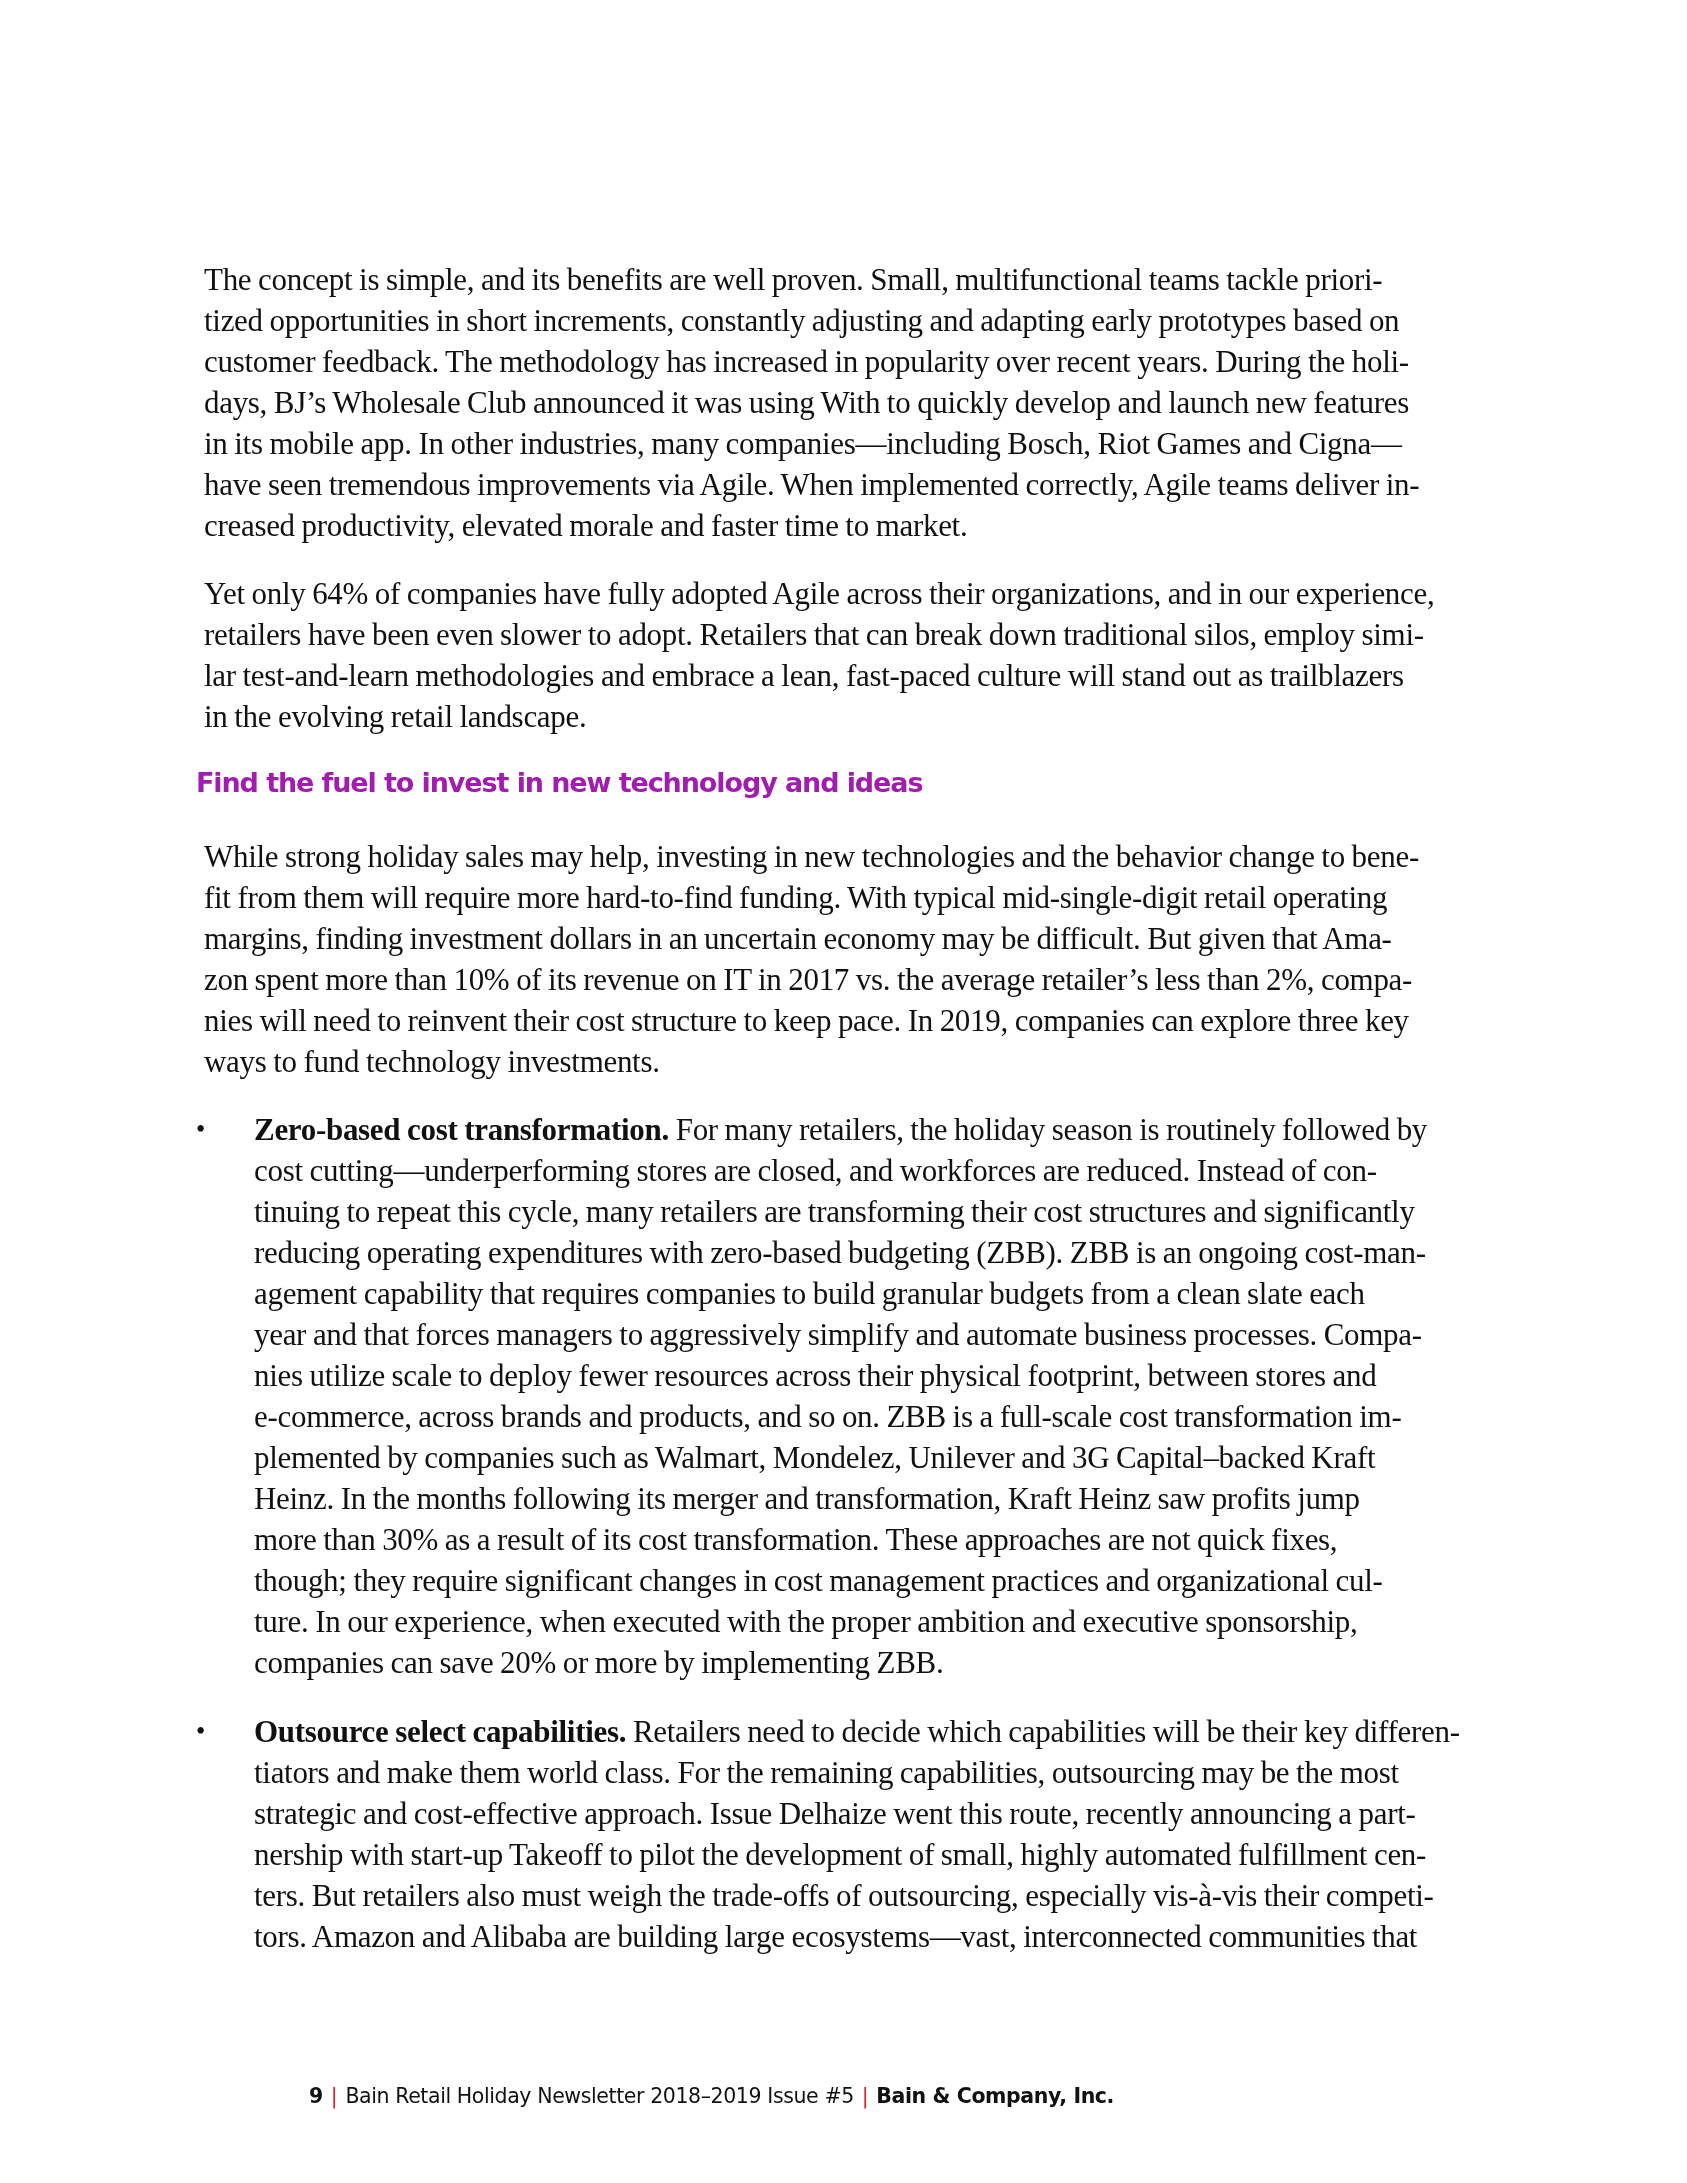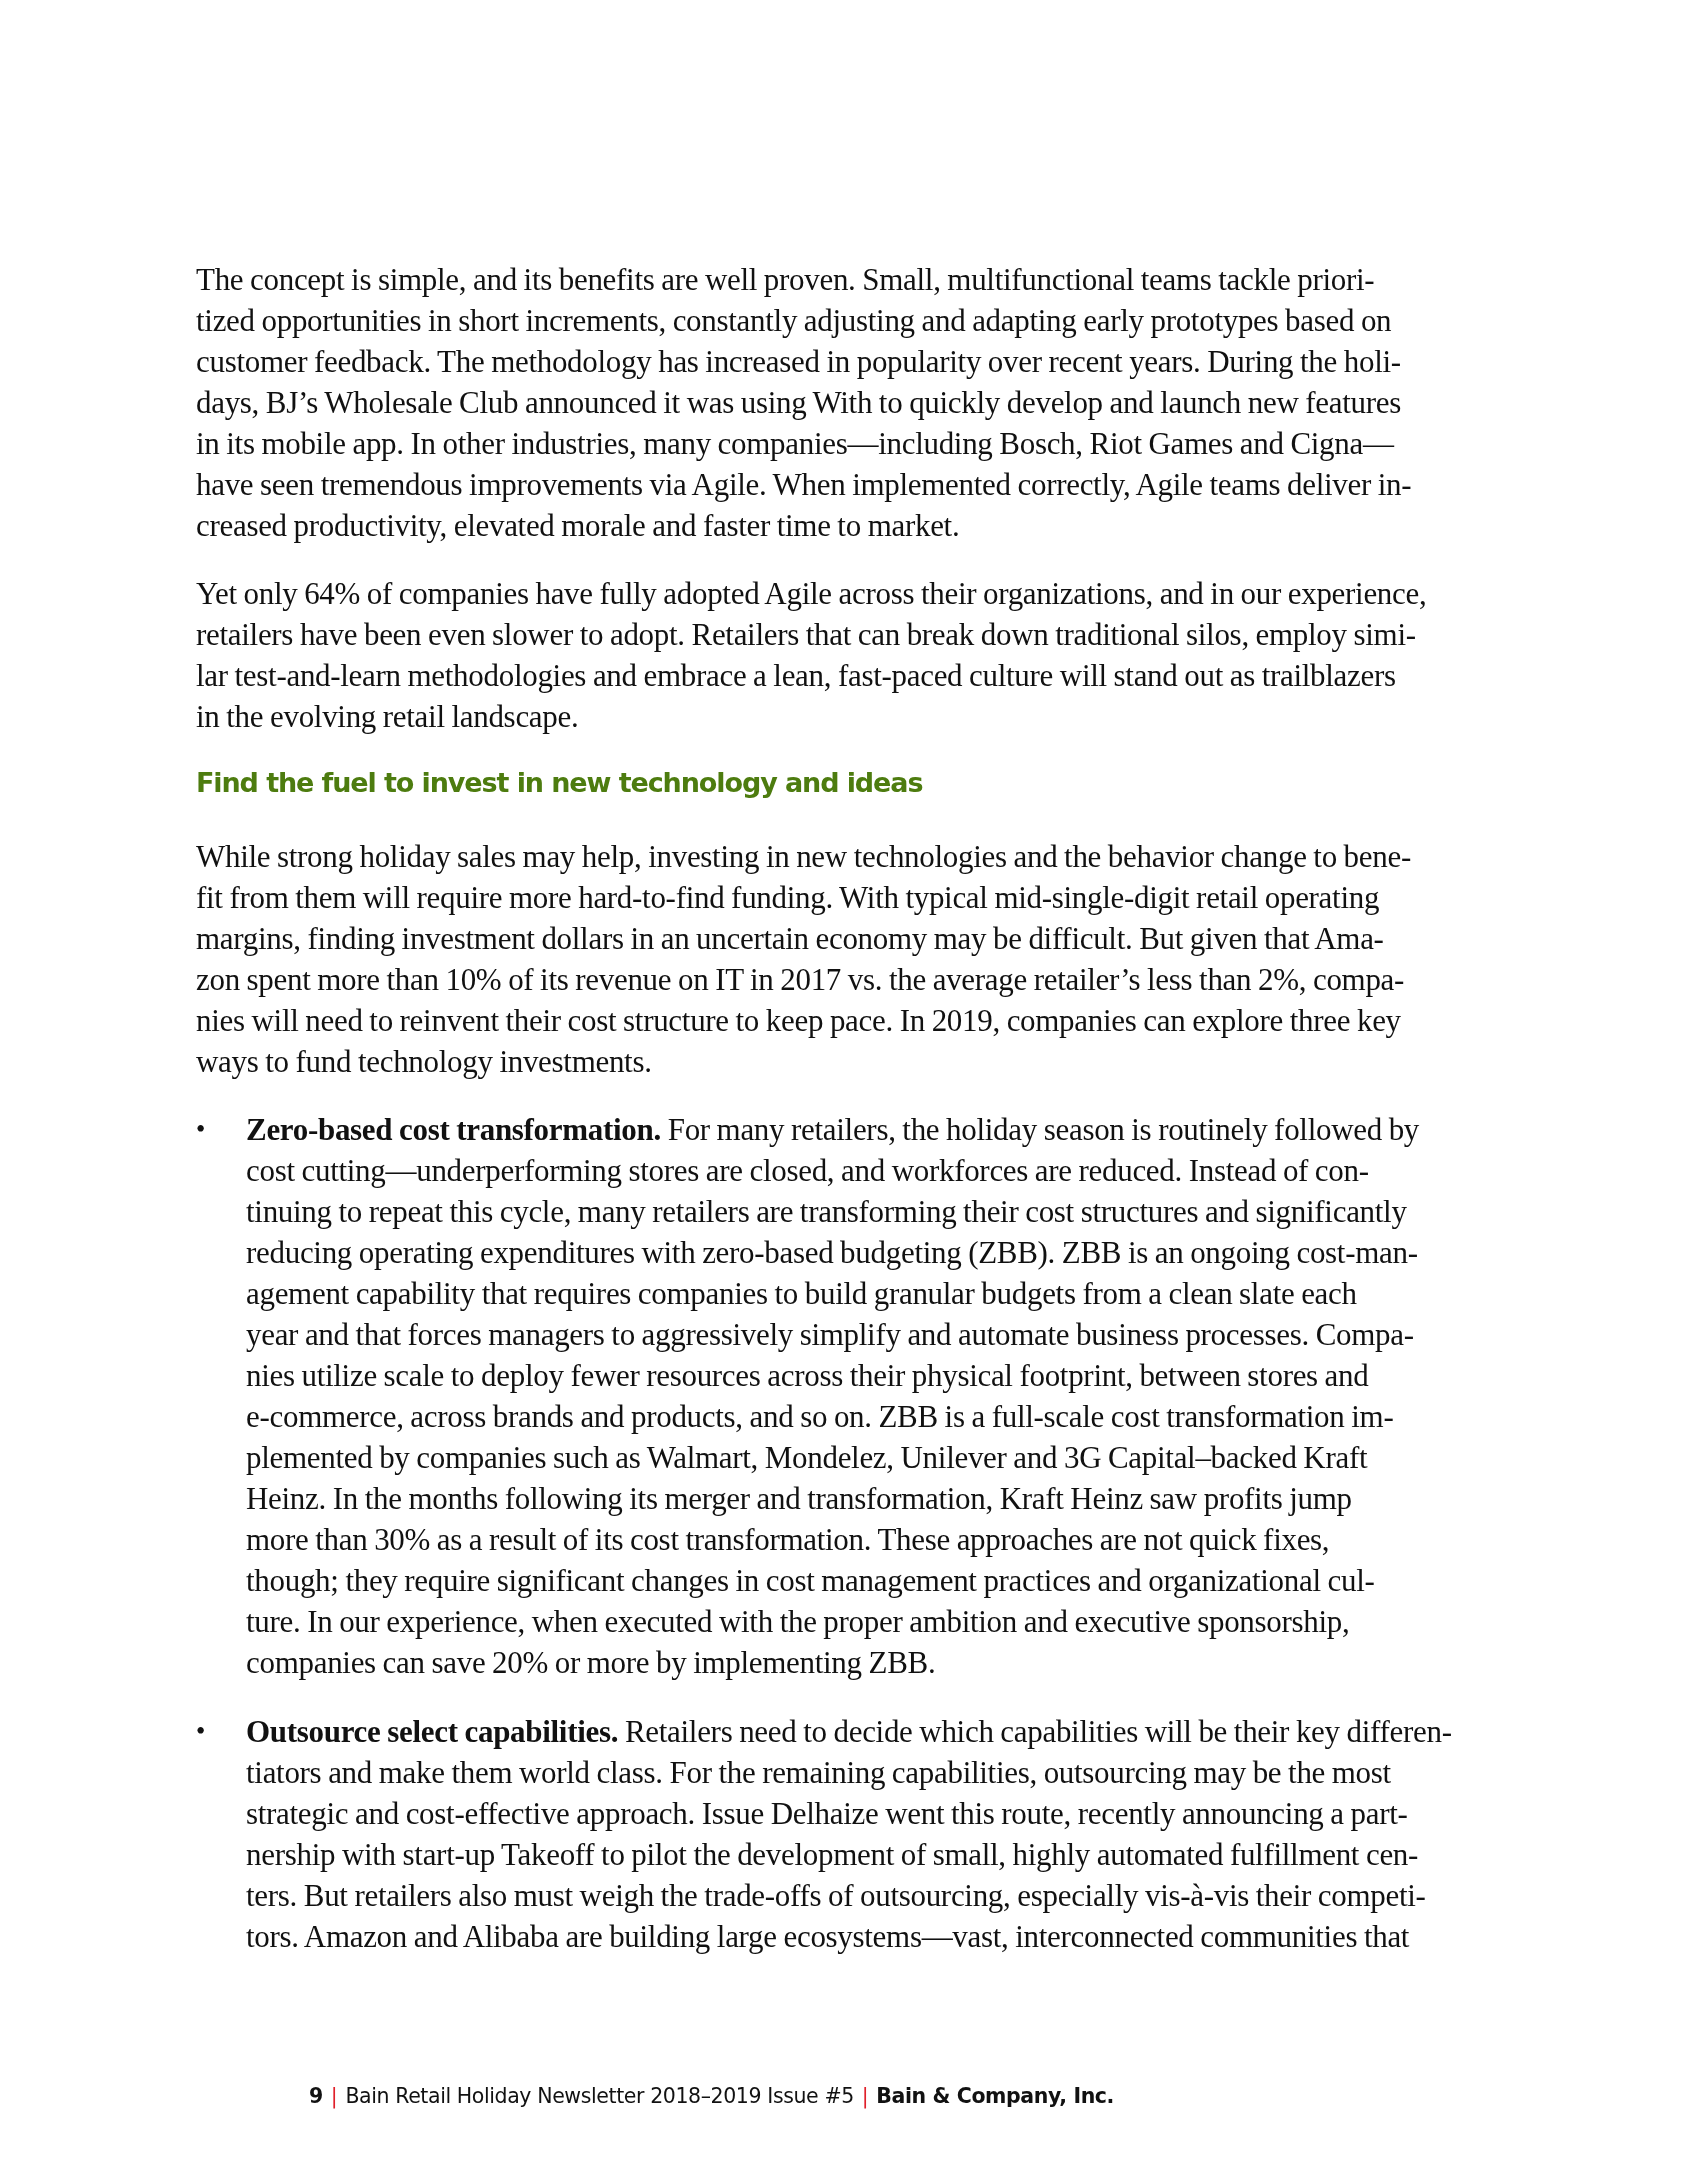--- a/index.html
+++ b/index.html
@@ -17,29 +17,29 @@
     top: 259px;
     width: 1297px;
   }
   .para {
     font-size: 31px;
     line-height: 41px;
     margin: 0 0 26.5px 0;
     letter-spacing: -0.3px;
     word-spacing: -0.7px;
   }
-  .para .line { display: block; white-space: nowrap; }
+  .para .line { display: block; white-space: nowrap; margin-left: 8px; }
   .heading {
     font-family: "DejaVu Sans", "Liberation Sans", sans-serif;
     font-weight: bold;
     font-size: 27px;
     line-height: 40px;
     letter-spacing: -1.1px;
     margin: 15px 0 33px 0;
-    color: #4d7c0f;
+    color: #a21caf;
   }
   .bullets { list-style: none; margin: 0; padding: 0; }
   .bullet {
     position: relative;
     padding-left: 50px;
     margin: 0 0 28px 0;
   }
   .bullet .dot {
     position: absolute;
     left: 0;

